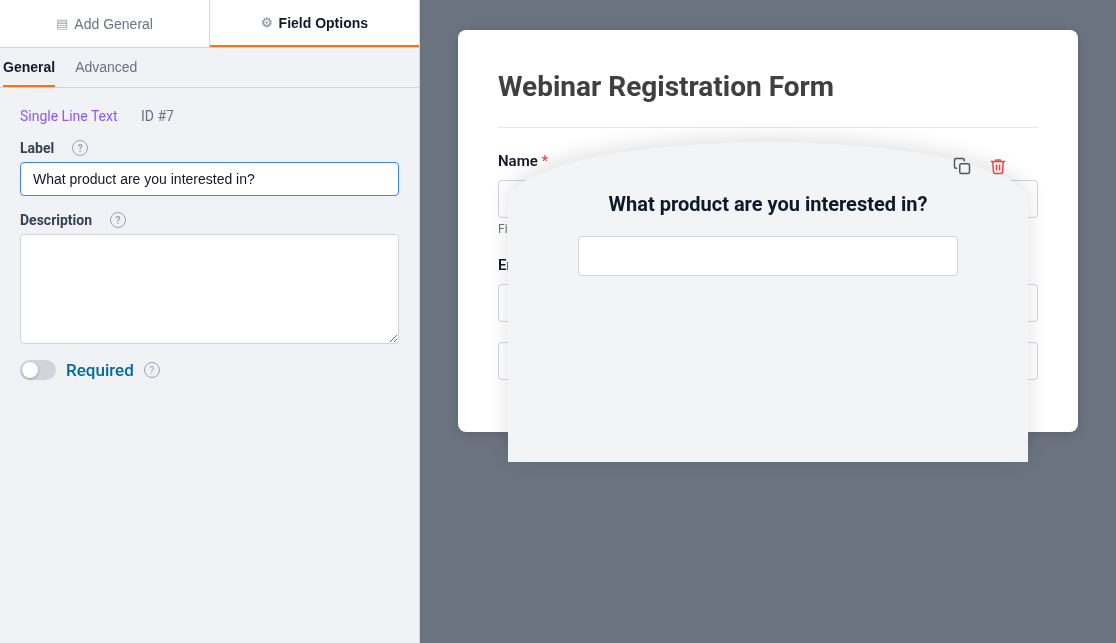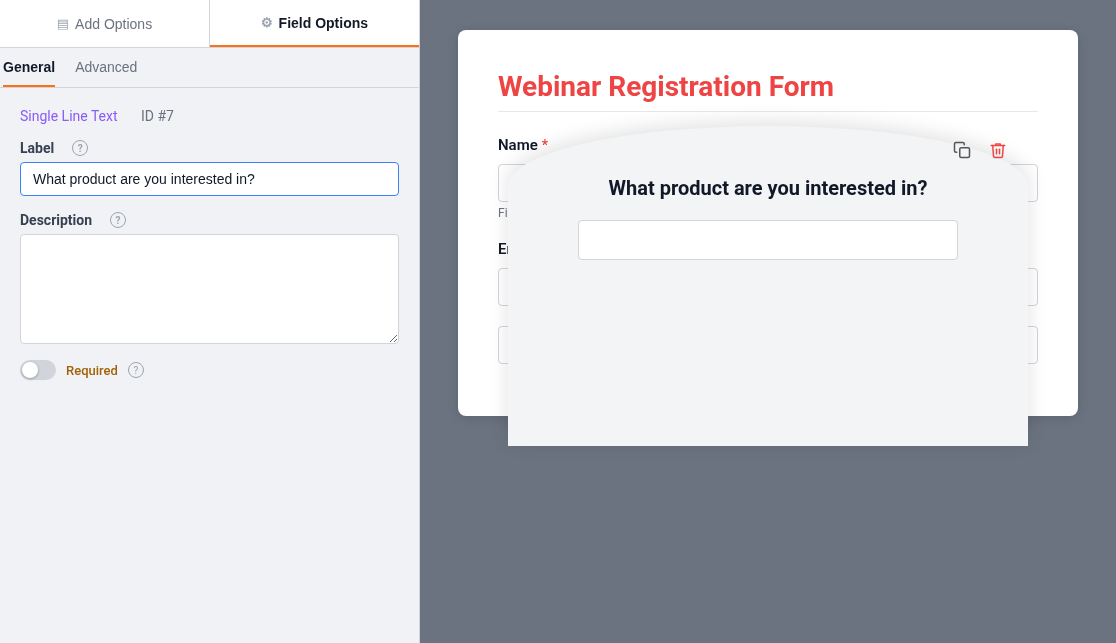--- a/index.html
+++ b/index.html
@@ -185,40 +185,40 @@
       height: 16px;
       background: #fff;
       border-radius: 50%;
       position: absolute;
       top: 2px;
       left: 2px;
       box-shadow: 0 1px 3px rgba(0,0,0,0.3);
     }
 
     .required-label {
-      font-size: 13px;
+      font-size: 17px;
       font-weight: 500;
-      color: #a16207;
+      color: #0369a1;
     }
 
     .form-preview {
       background: #fff;
       border-radius: 8px;
       padding: 40px;
       width: 100%;
       max-width: 620px;
       box-shadow: 0 2px 12px rgba(0,0,0,0.12);
       position: relative;
     }
 
     .form-title {
       font-size: 28px;
       font-weight: 700;
-      color: #ef4444;
-      margin-bottom: 8px;
+      color: #404040;
+      margin-bottom: 24px;
     }
 
     .form-divider {
       border: none;
       border-top: 1px solid #e5e7eb;
       margin-bottom: 24px;
     }
 
     .form-field-group {
       margin-bottom: 20px;
@@ -345,21 +345,21 @@
 
   </style>
 </head>
 <body>
 
 <div class="left-panel">
 
   <div class="top-tabs">
     <button class="top-tab">
       <span class="tab-icon">▤</span>
-      <span>Add Options</span>
+      <span>Add General</span>
     </button>
     <button class="top-tab active">
       <span class="tab-icon">⚙</span>
       <span>Field Options</span>
     </button>
   </div>
 
   <div class="sub-tabs">
     <button class="sub-tab active">
       <span>General</span>

